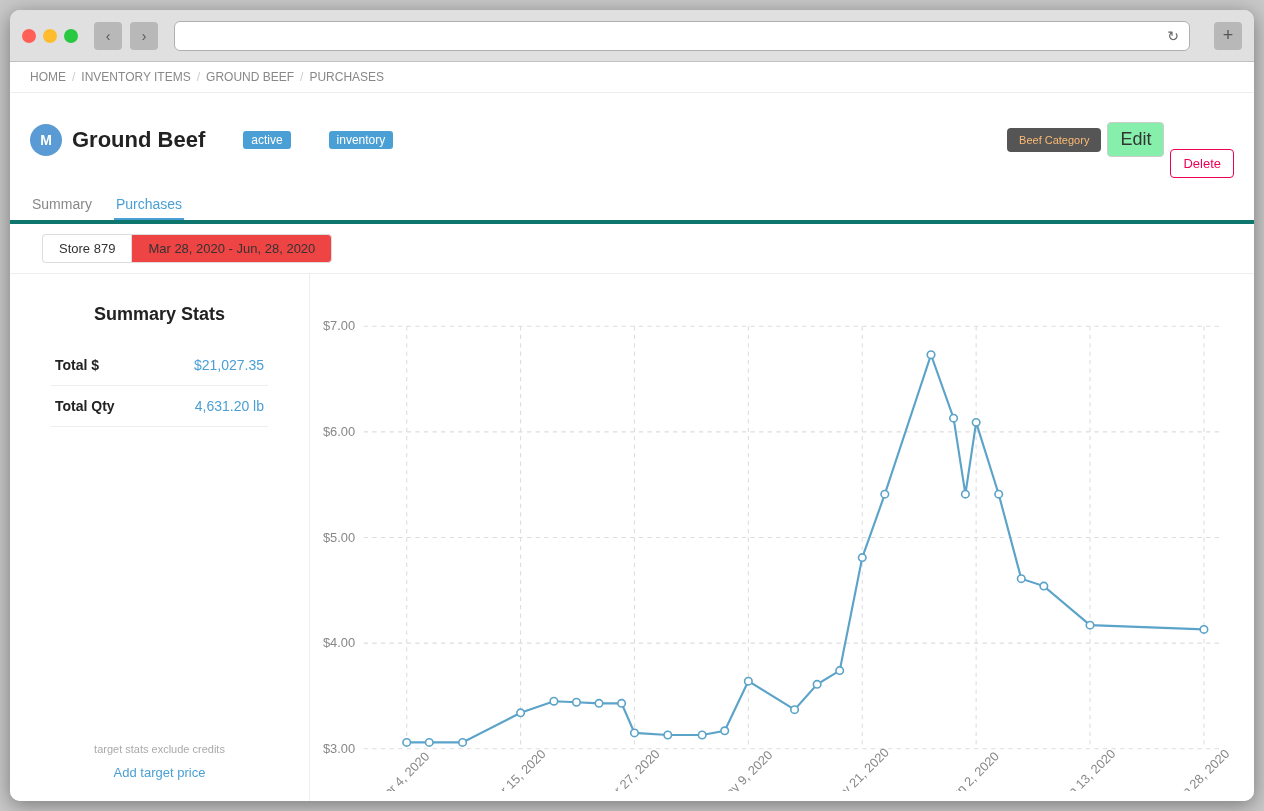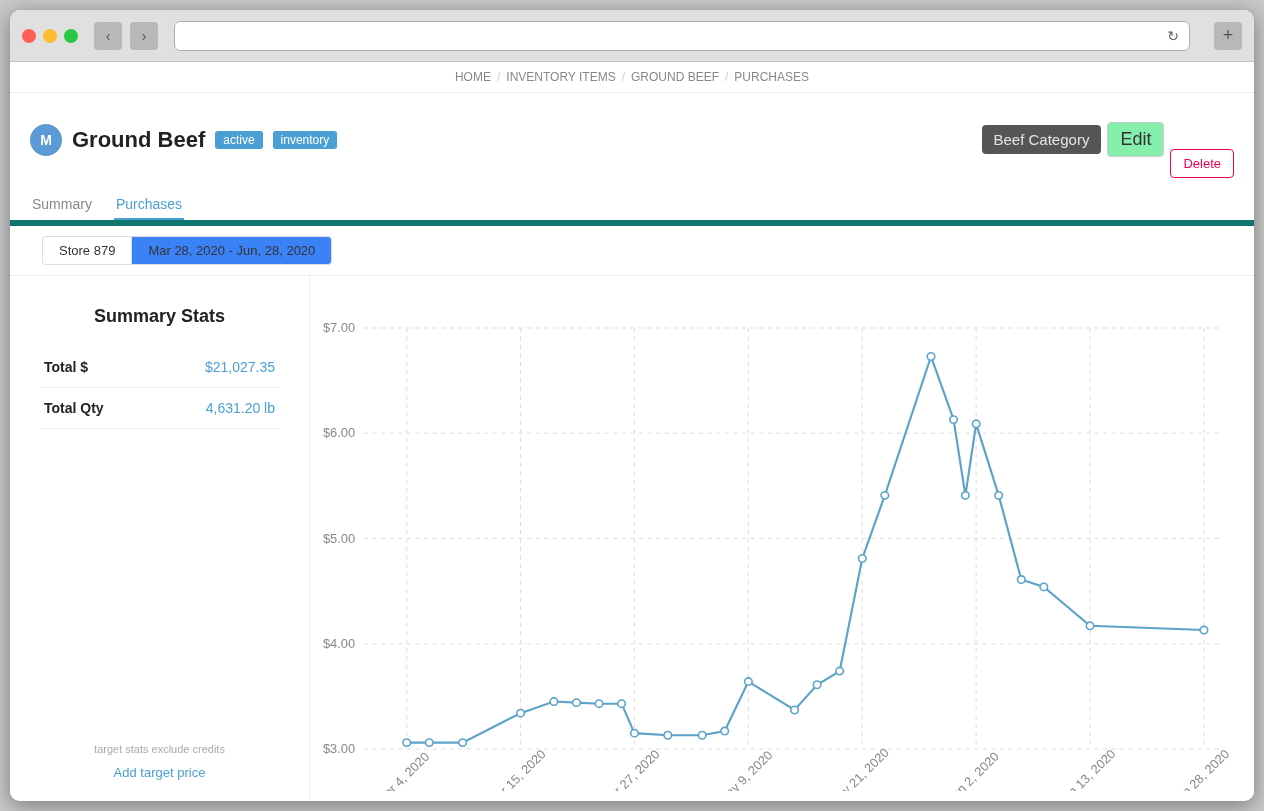--- a/index.html
+++ b/index.html
@@ -16,53 +16,53 @@
     .tl-green { background: #28c840; }
     .nav-btn { background: #b8b8b8; border: none; border-radius: 4px; width: 28px; height: 28px; cursor: pointer; display: flex; align-items: center; justify-content: center; color: #555; font-size: 14px; }
     .address-bar { flex: 1; height: 30px; background: white; border: 1px solid #b0b0b0; border-radius: 6px; margin: 0 8px; display: flex; align-items: center; justify-content: flex-end; padding: 0 10px; }
     .reload-btn { background: none; border: none; cursor: pointer; color: #666; font-size: 14px; }
     .new-tab-btn { background: #b8b8b8; border: none; border-radius: 4px; width: 28px; height: 28px; cursor: pointer; display: flex; align-items: center; justify-content: center; color: #555; font-size: 18px; margin-left: 8px; }
 
     
     .content { background: white; flex: 1; overflow: hidden; display: flex; flex-direction: column; }
 
     
-    .breadcrumb { padding: 8px 20px; display: flex; align-items: center; gap: 6px; font-size: 12px; color: #888; border-bottom: 1px solid #eee; justify-content: center; }
+    .breadcrumb { padding: 8px 20px; display: flex; align-items: center; gap: 6px; font-size: 12px; color: #888; border-bottom: 1px solid #eee; }
     .breadcrumb a { color: #888; text-decoration: none; }
     .breadcrumb .sep { color: #ccc; }
     .breadcrumb .current { color: #888; font-weight: 500; }
 
     
     .item-header { padding: 8px 20px 0; display: flex; align-items: center; justify-content: space-between; }
     .item-header-left { display: flex; align-items: center; gap: 10px; }
     .item-avatar { width: 32px; height: 32px; border-radius: 50%; background: #5b9bd5; display: flex; align-items: center; justify-content: center; color: white; font-size: 14px; font-weight: bold; }
     .item-title { font-size: 22px; font-weight: 600; color: #222; }
-    .badge { padding: 2px 8px; border-radius: 3px; font-size: 12px; font-weight: 500; }
+    .badge { padding: 2px 8px; border-radius: 3px; font-size: 12px; font-weight: 500; margin-left: 28px; }
     .badge-active { background: #4a9fd4; color: white; }
     .badge-inventory { background: #4a9fd4; color: white; }
     .header-actions { display: flex; gap: 6px; align-items: center; }
-    .btn-beef-category { background: #555; color: #e5e5e5; border: none; border-radius: 4px; padding: 6px 12px; font-size: 15px; cursor: pointer; text-align: right; }
+    .btn-beef-category { background: #555; color: #fdba74; border: none; border-radius: 4px; padding: 6px 12px; font-size: 11px; cursor: pointer; text-align: right; }
     .btn-edit { background: #86efac; color: #333; border: 1px solid #ccc; border-radius: 4px; padding: 6px 12px; font-size: 18px; cursor: pointer; }
     .btn-delete { background: white; color: #e05; border: 1px solid #e05; border-radius: 4px; padding: 6px 12px; font-size: 13px; cursor: pointer; margin-top: 48px; }
 
     
-    .tabs { display: flex; padding: 8px 20px 0; gap: 20px; border-bottom: 6px solid #0f766e; margin-top: 4px; }
+    .tabs { display: flex; padding: 8px 20px 0; gap: 20px; border-bottom: 4px solid #0f766e; margin-top: 4px; }
     .tab { padding: 6px 2px; font-size: 14px; color: #888; cursor: pointer; border-bottom: 2px solid transparent; }
     .tab.active { color: #4a9fd4; border-bottom: 2px solid #4a9fd4; }
 
     
     .filter-bar { display: flex; align-items: center; padding: 10px 32px; border-bottom: 1px solid #eee; gap: 0; }
     .filter-store { padding: 6px 16px; background: white; border: 1px solid #ddd; border-right: none; border-radius: 4px 0 0 4px; font-size: 13px; color: #333; cursor: pointer; }
-    .filter-date { padding: 6px 16px; background: #3b82f6; border: 1px solid #ddd; border-radius: 0 4px 4px 0; font-size: 13px; color: #333; cursor: pointer; }
+    .filter-date { padding: 6px 16px; background: #ef4444; border: 1px solid #ddd; border-radius: 0 4px 4px 0; font-size: 13px; color: #333; cursor: pointer; }
 
     
     .main-layout { display: flex; flex: 1; overflow: hidden; }
 
     
-    .stats-panel { width: 300px; flex-shrink: 0; padding: 30px 30px 20px; border-right: 1px solid #eee; display: flex; flex-direction: column; }
+    .stats-panel { width: 300px; flex-shrink: 0; padding: 30px 41px 20px; border-right: 1px solid #eee; display: flex; flex-direction: column; }
     .stats-title { font-size: 18px; font-weight: 700; color: #222; margin-bottom: 20px; text-align: center; }
     .stats-table { width: 100%; border-collapse: collapse; margin-bottom: 20px; }
     .stats-table tr { border-bottom: 1px solid #eee; }
     .stats-table td { padding: 10px 4px; font-size: 14px; }
     .stats-table td:first-child { color: #333; font-weight: 600; }
     .stats-table td:last-child { color: #4a9fd4; text-align: right; }
     .stats-total-table { width: 100%; border-collapse: collapse; margin-bottom: 16px; }
     .stats-total-table tr { border-bottom: 1px solid #eee; }
     .stats-total-table td { padding: 12px 4px; font-size: 14px; }
     .stats-total-table td:first-child { font-weight: 700; color: #222; }

